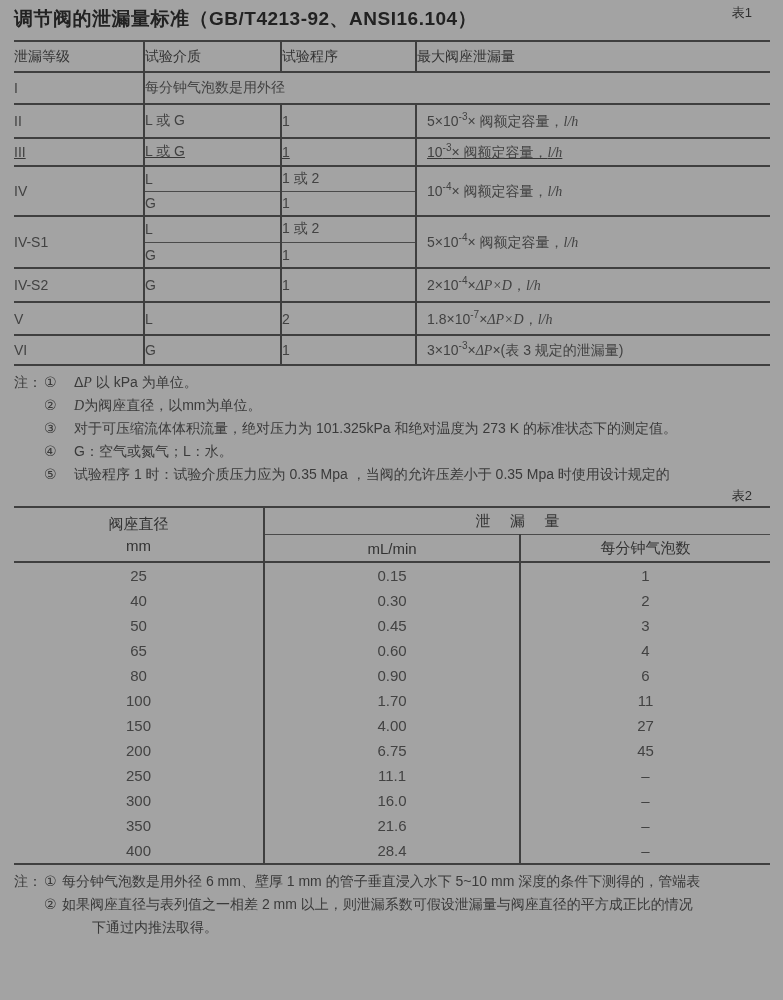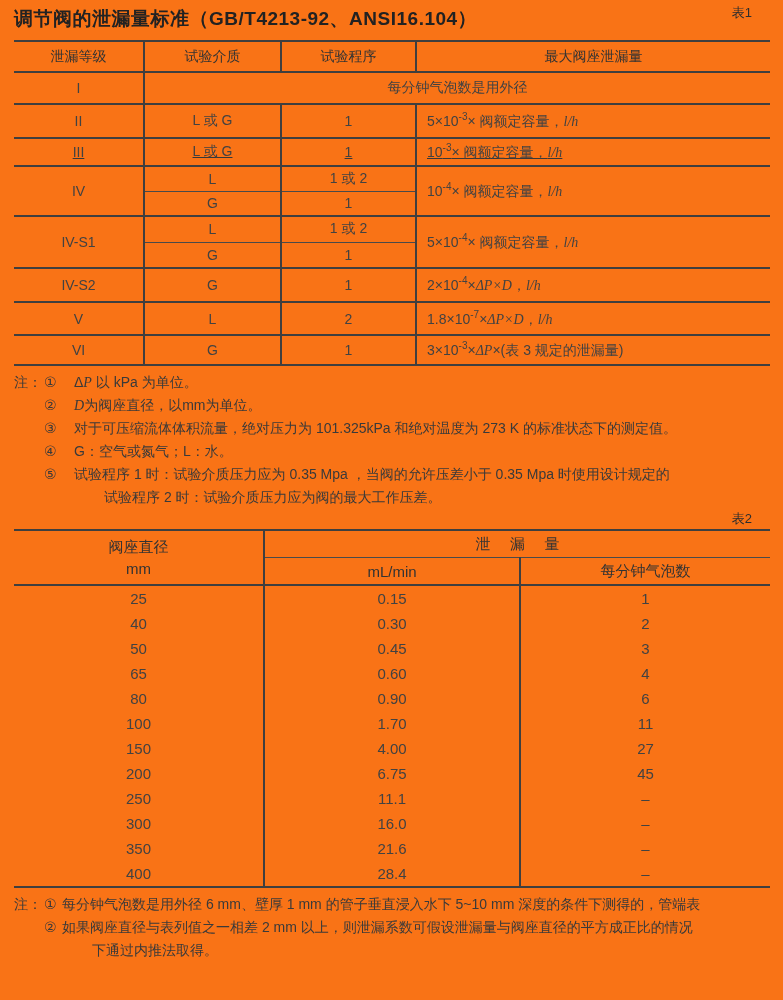--- a/index.html
+++ b/index.html
@@ -13,21 +13,21 @@
   
   .titlebar{position:relative;height:32px;margin-bottom:2px;}
   .doc-title{font-size:19px;font-weight:bold;margin:0;letter-spacing:0.5px;color:#222;}
   .corner-tag{position:absolute;right:18px;top:-2px;font-size:13px;color:#2e2e2e;}
   .tag2-line{text-align:right;padding-right:18px;font-size:13px;height:20px;line-height:20px;color:#2e2e2e;}
 
   
   table{border-collapse:collapse;table-layout:fixed;}
   #table1{width:756px;}
   #table1 th,#table1 td{
-    font-weight:normal;text-align:center;font-size:14px;color:#424242;
+    font-weight:normal;text-align:left;font-size:14px;color:#424242;
     border-left:2px solid #3f3f3f;border-right:2px solid #3f3f3f;
     padding:0;
   }
   #table1 th{border-top:2px solid #3f3f3f;border-bottom:2px solid #3f3f3f;height:29px;color:#333;}
   #table1 th:first-child,#table1 td:first-child{border-left:none;}
   #table1 th:last-child,#table1 td:last-child{border-right:none;}
   #table1 tr.r-major>td{border-top:2px solid #3f3f3f;}
   #table1 tr.r-minor>td{border-top:1px solid #4a4a4a;}
   #table1 tbody tr:last-child>td{border-bottom:2px solid #3f3f3f;}
   #table1 td.formula{text-align:left;padding-left:10px;}
@@ -58,21 +58,21 @@
   #table2 th.bub{border-bottom:2px solid #3f3f3f;border-top:none;height:26px;}
   #table2 tbody td{height:25px;}
   #table2 tbody td:nth-child(1){border-right:2px solid #3f3f3f;}
   #table2 tbody td:nth-child(2){border-right:2px solid #3f3f3f;}
   #table2 tbody tr:last-child>td{border-bottom:2px solid #3f3f3f;}
   .spaced{letter-spacing:1.3em;padding-left:1.3em;}
 </style>
 </head>
 <body>
 
-<div class="page" style="background: #f97316; color: rgb(56, 56, 56);">
+<div class="page" style="background: #a3a3a3; color: rgb(56, 56, 56);">
 
   <div class="titlebar">
     <h1 class="doc-title">调节阀的泄漏量标准（GB/T4213-92、ANSI16.104）</h1>
     <span class="corner-tag">表1</span>
   </div>
 
   <table id="table1">
     <colgroup>
       <col style="width:130px">
         <col style="width:137px">
@@ -166,24 +166,20 @@
         <span class="num">④</span>
         <span class="txt"><span>G：空气或氮气；L：水。</span></span>
       </div>
       <div class="note-line">
         <span class="lbl"></span>
         <span class="num">⑤</span>
         <span class="txt"><span>试验程序 1 时：试验介质压力应为 0.35 Mpa ，当阀的允许压差小于 0.35 Mpa 时使用设计规定的</span></span>
       </div>
       <div class="note-line">
         <span class="lbl"></span>
-      </div>
-      <div class="note-line">
-        <span class="lbl"></span>
-        <span class="txt ind1-t1"><span>试验程序 2 时：试验介质压力应为阀的最大工作压差。</span></span>
       </div>
     </section>
 
   <div class="tag2-line">
     <span>表2</span>
   </div>
 
   <table id="table2">
     <colgroup>
       <col style="width:250px">

